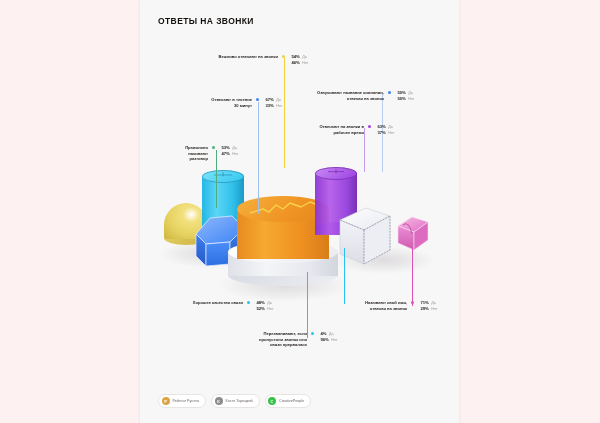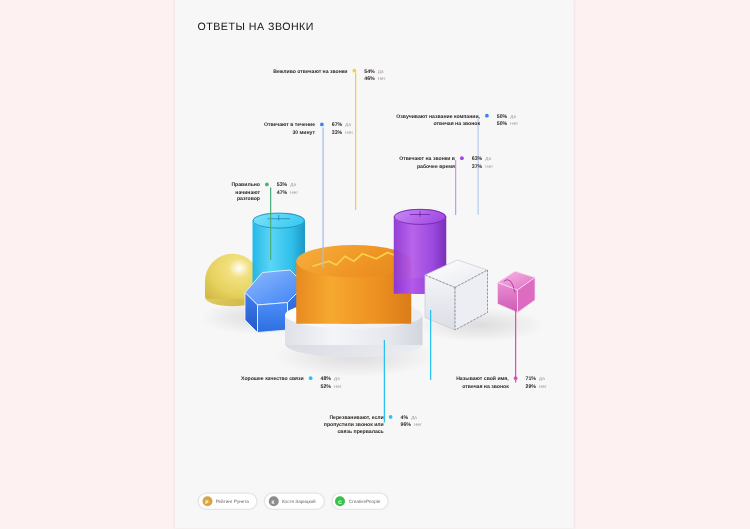--- a/index.html
+++ b/index.html
@@ -11,21 +11,21 @@
   .page{position:relative;width:600px;height:423px;}
 
   .card{
     position:absolute;left:140px;top:0;width:319px;height:423px;
     background:#f7f7f7;
     box-shadow:-1px 0 2px rgba(0,0,0,.05), 1px 0 2px rgba(0,0,0,.05);
   }
 
   .title{
     position:absolute;left:18px;top:16px;
-    font-size:8.5px;font-weight:normal;letter-spacing:.4px;color:#14110f;text-align:center;
+    font-size:8.5px;font-weight:bold;letter-spacing:.4px;color:#14110f;text-align:center;
   }
 
   
   .lbl{position:absolute;display:flex;align-items:flex-start;gap:4px;}
   .lbl .txt{
     font-size:4.1px;line-height:5.6px;font-weight:bold;color:#2a2522;
     white-space:pre-line;
   }
   .lbl .txt.r{text-align:right;}
   .dot{width:3.4px;height:3.4px;border-radius:50%;flex:0 0 auto;margin-top:1px;}

